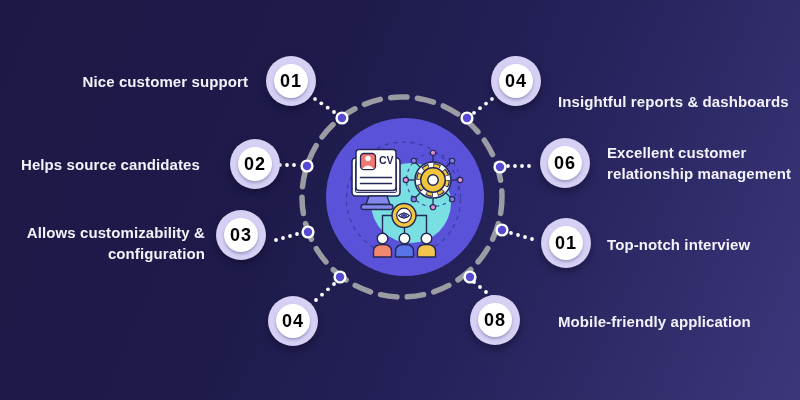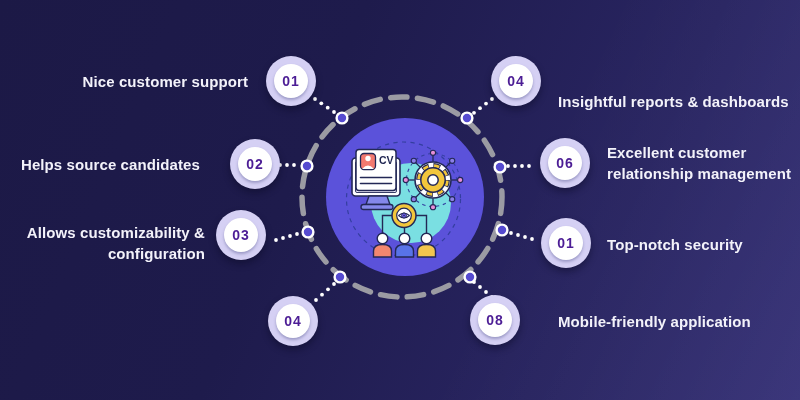--- a/index.html
+++ b/index.html
@@ -22,21 +22,21 @@
     box-shadow:0 4px 7px rgba(8,8,30,0.40);
     display:flex;align-items:center;justify-content:center;
     z-index:3;
   }
   .badge-inner{
     width:34px;height:34px;border-radius:50%;background:#ffffff;
     box-shadow:0 2px 3px rgba(110,110,160,0.55);
     display:flex;align-items:center;justify-content:center;
   }
   .badge-num{
-    color:#4c1d95;font-weight:700;font-size:14px;letter-spacing:1px;
+    color:#000000;font-weight:700;font-size:18px;letter-spacing:1px;
   }
   .label{
     position:absolute;transform:translateY(-50%);
     color:#f3f2fa;font-size:15px;font-weight:700;line-height:1.4;
     letter-spacing:0.1px;z-index:2;
   }
   .label.left{text-align:right;}
   .label.right{text-align:left;}
 </style>
 </head>
@@ -185,21 +185,21 @@
       <path d="M417.5,257 L417.5,251 Q417.5,244.5 426.5,244.5 Q435.5,244.5 435.5,251 L435.5,257 Z" fill="#f2c64e"></path>
     </g>
   </svg>
 
   <div class="label left" style="right:552px;top:81px;">Nice customer support</div>
   <div class="label left" style="right:600px;top:164px;">Helps source candidates</div>
   <div class="label left" style="right:595px;top:243px;width:210px;">Allows customizability &amp; configuration</div>
 
   <div class="label right" style="left:558px;top:81px;margin-top:20px;">Insightful reports &amp; dashboards</div>
   <div class="label right" style="left:607px;top:163px;width:190px;">Excellent customer relationship management</div>
-  <div class="label right" style="left:607px;top:244px;">Top-notch security</div>
+  <div class="label right" style="left:607px;top:244px;">Top-notch interview</div>
   <div class="label right" style="left:558px;top:321px;">Mobile-friendly application</div>
 
   <div class="badge" style="left:266px;top:56px;">
     <div class="badge-inner">
         <span class="badge-num">01</span>
       </div>
   </div>
   <div class="badge" style="left:230px;top:139px;">
     <div class="badge-inner">
         <span class="badge-num">02</span>

